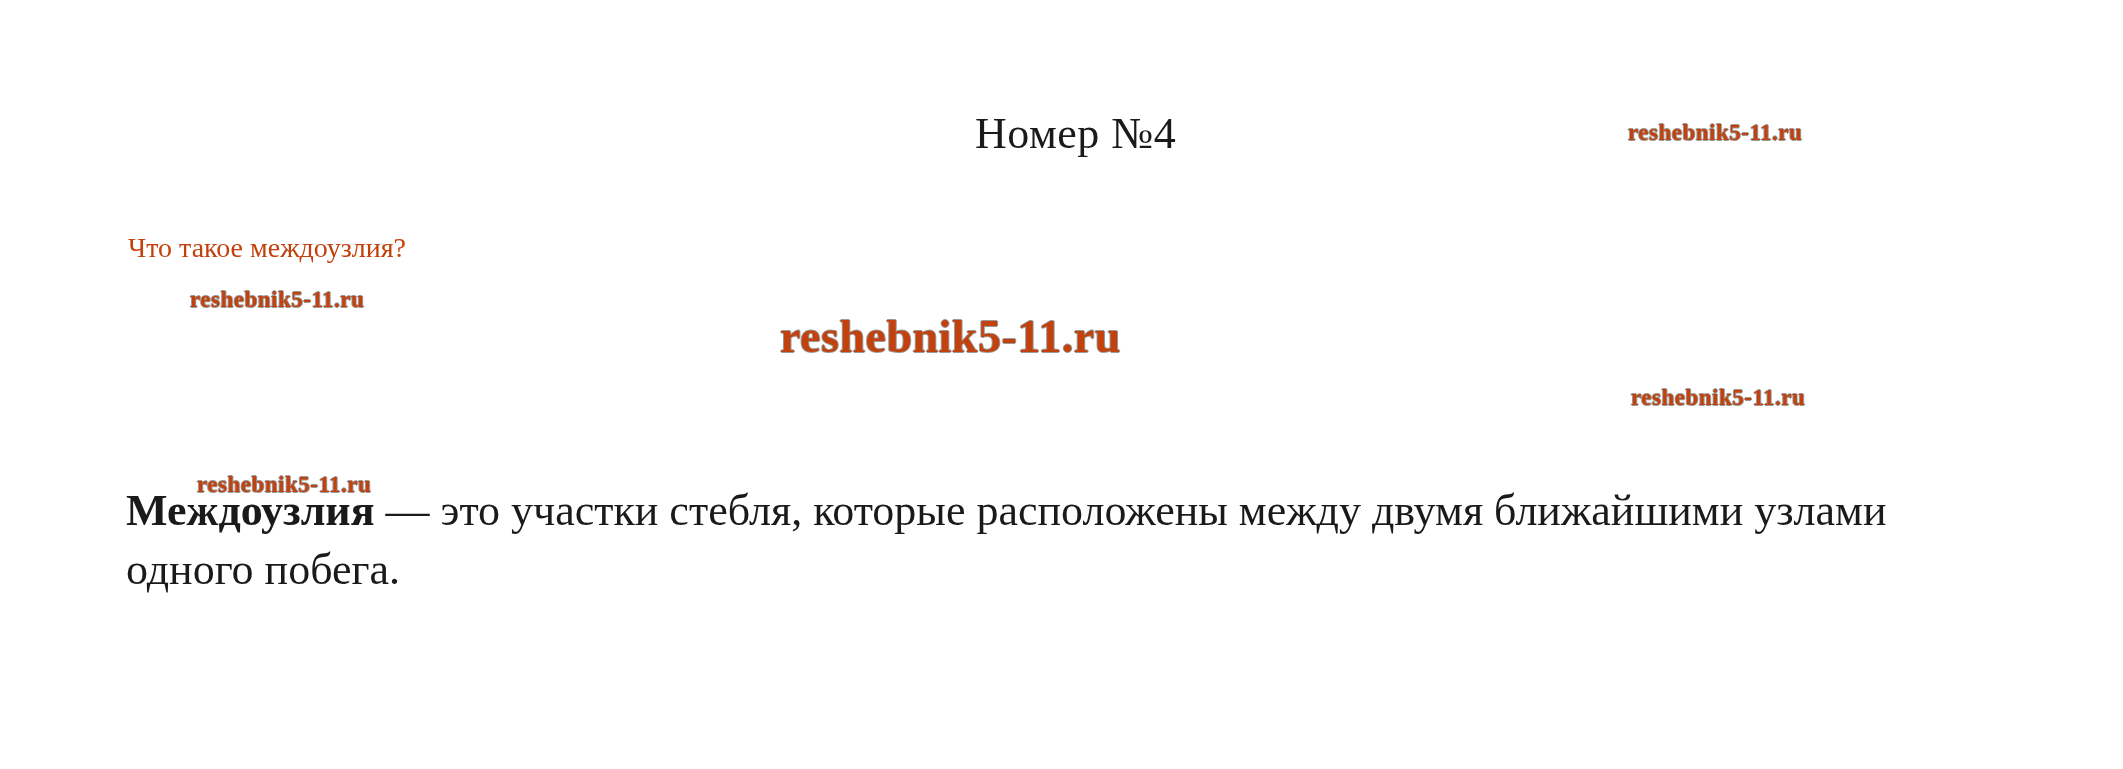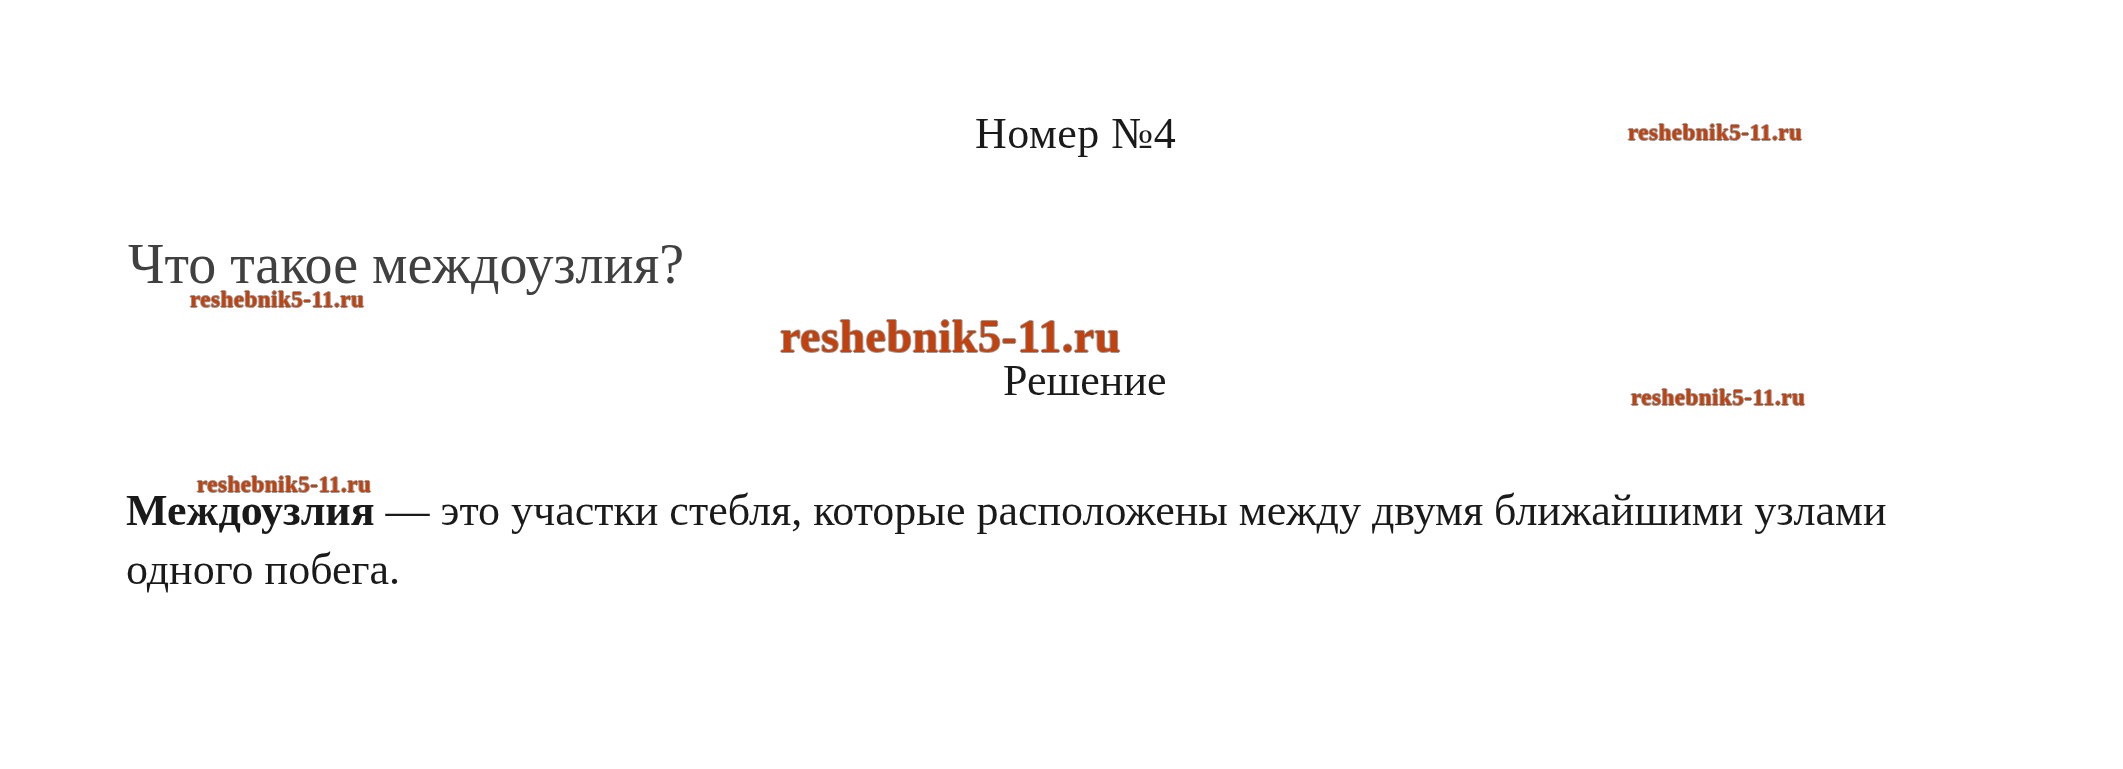--- a/index.html
+++ b/index.html
@@ -23,22 +23,22 @@
   .title {
     left: 975px;
     top: 108px;
     font-size: 44px;
     letter-spacing: 0.5px;
     color: #1a1a1a;
   }
   .question {
     left: 128px;
     top: 232px;
-    font-size: 56px;
-    color: #404040;
+    font-size: 28px;
+    color: #c2410c;
   }
   .solution-label {
     left: 1003px;
     top: 355px;
     font-size: 44px;
     color: #1a1a1a;
   }
   .answer {
     left: 126px;
     top: 482px;
@@ -75,21 +75,20 @@
 </style>
 </head>
 <body>
 
 <div id="page">
 
   <div class="abs title">Номер №4</div>
 
   <div class="abs question">Что такое междоузлия?</div>
 
-  <div class="abs solution-label">Решение</div>
 
   <div class="abs answer">
     <b>Междоузлия</b><span> — это участки стебля, которые расположены между двумя ближайшими узлами одного побега.</span>
   </div>
 
   <div class="abs wm wm-small wm1">reshebnik5-11.ru</div>
 
   <div class="abs wm wm-small wm2">reshebnik5-11.ru</div>
 
   <div class="abs wm wm-big wm3">reshebnik5-11.ru</div>

